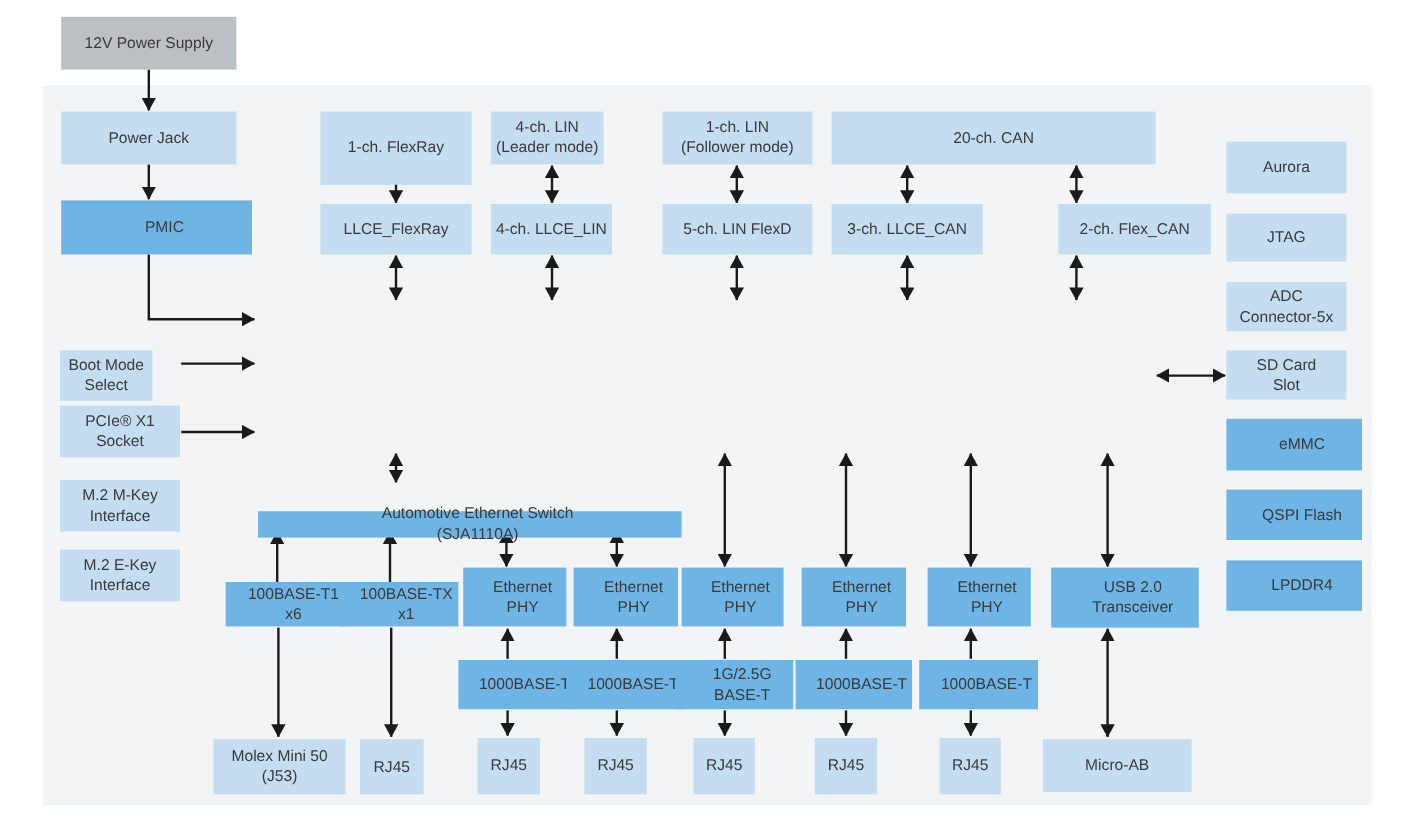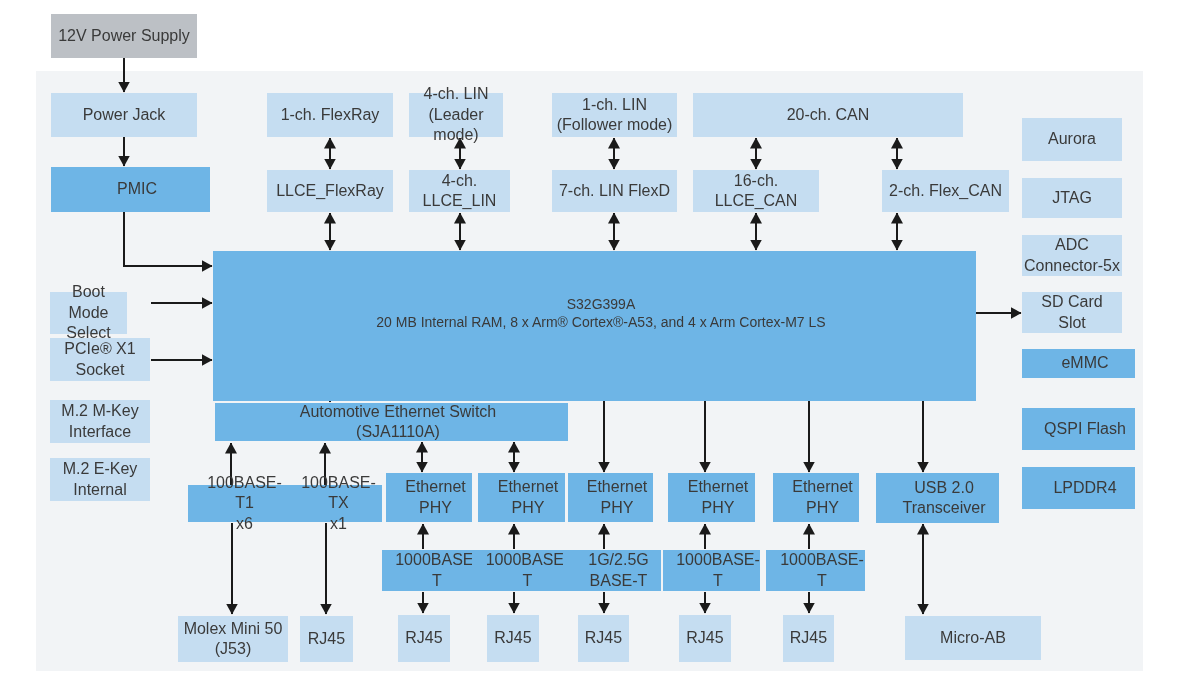--- a/index.html
+++ b/index.html
@@ -1,21 +1,21 @@
 <!DOCTYPE html>
 <html style="--light: #C5DDF1; --medium: #6EB5E6; --gray: #BCC0C5; --panel: #F2F4F6;"><head>
 <meta charset="utf-8">
 <style>
   html,body{margin:0;padding:0;background:#ffffff;}
   body{width:1183px;height:690px;position:relative;overflow:hidden;
        font-family:"Liberation Sans",sans-serif;}
   .stage{position:absolute;left:0;top:0;width:1183px;height:690px;}
   .panel{position:absolute;background:var(--panel,#F2F4F6);}
   .node{position:absolute;display:flex;align-items:center;justify-content:center;
-        text-align:center;font-size:16px;line-height:1.28;color:#3a3a3a;
+        text-align:center;font-size:13px;line-height:1.28;color:#3a3a3a;
         white-space:pre-line;}
   .light{background:var(--light,#C5DDF1);}
   .medium{background:var(--medium,#6EB5E6);padding-left:13px;}
   .gray{background:var(--gray,#BCC0C5);}
   .soc{font-size:14px;padding-bottom:24px;}
   svg.wires{position:absolute;left:0;top:0;width:1183px;height:690px;pointer-events:none;}
   svg.wires line, svg.wires polyline{stroke:#1a1a1a;stroke-width:2;fill:none;}
 </style>
 </head>
 <body>
@@ -84,39 +84,37 @@
   <div class="node gray" style="left:51px;top:14px;width:146px;height:44px">12V Power Supply</div>
   <div class="node light" style="left:51px;top:93px;width:146px;height:44px">Power Jack</div>
   <div class="node medium" style="left:51px;top:167px;width:146px;height:45px">PMIC</div>
   <div class="node light" style="left:50px;top:292px;width:77px;height:42px">Boot Mode
 Select</div>
   <div class="node light" style="left:50px;top:338px;width:100px;height:43px">PCIe® X1
 Socket</div>
   <div class="node light" style="left:50px;top:400px;width:100px;height:43px">M.2 M-Key
 Interface</div>
   <div class="node light" style="left:50px;top:458px;width:100px;height:43px">M.2 E-Key
-Internal</div>
+Interface</div>
 
-  <div class="node light" style="left:267px;top:93px;width:126px;height:44px">1-ch. FlexRay</div>
+  <div class="node light" style="left:267px;top:93px;width:126px;height:61px">1-ch. FlexRay</div>
   <div class="node light" style="left:409px;top:93px;width:94px;height:44px">4-ch. LIN
 (Leader mode)</div>
   <div class="node light" style="left:552px;top:93px;width:125px;height:44px">1-ch. LIN
 (Follower mode)</div>
   <div class="node light" style="left:693px;top:93px;width:270px;height:44px">20-ch. CAN</div>
 
   <div class="node light" style="left:267px;top:170px;width:126px;height:42px">LLCE_FlexRay</div>
   <div class="node light" style="left:409px;top:170px;width:101px;height:42px">4-ch. LLCE_LIN</div>
-  <div class="node light" style="left:552px;top:170px;width:125px;height:42px">7-ch. LIN FlexD</div>
-  <div class="node light" style="left:693px;top:170px;width:126px;height:42px">16-ch. LLCE_CAN</div>
+  <div class="node light" style="left:552px;top:170px;width:125px;height:42px">5-ch. LIN FlexD</div>
+  <div class="node light" style="left:693px;top:170px;width:126px;height:42px">3-ch. LLCE_CAN</div>
   <div class="node light" style="left:882px;top:170px;width:127px;height:42px">2-ch. Flex_CAN</div>
 
-  <div class="node medium soc" style="left:213px;top:251px;width:750px;height:126px">S32G399A
-20 MB Internal RAM, 8 x Arm® Cortex®-A53, and 4 x Arm Cortex-M7 LS</div>
 
-  <div class="node medium" style="left:215px;top:403px;width:340px;height:38px">Automotive Ethernet Switch
+  <div class="node medium" style="left:215px;top:426px;width:340px;height:22px">Automotive Ethernet Switch
 (SJA1110A)</div>
 
   <div class="node medium" style="left:188px;top:485px;width:87px;height:37px">100BASE-T1
 x6</div>
   <div class="node medium" style="left:282px;top:485px;width:87px;height:37px">100BASE-TX
 x1</div>
 
   <div class="node medium" style="left:386px;top:473px;width:73px;height:49px">Ethernet
 PHY</div>
   <div class="node medium" style="left:478px;top:473px;width:74px;height:49px">Ethernet
@@ -139,25 +137,25 @@
 Transceiver</div>
 
   <div class="node light" style="left:178px;top:616px;width:110px;height:46px">Molex Mini 50
 (J53)</div>
   <div class="node light" style="left:300px;top:616px;width:53px;height:46px">RJ45</div>
   <div class="node light" style="left:398px;top:615px;width:52px;height:47px">RJ45</div>
   <div class="node light" style="left:487px;top:615px;width:52px;height:47px">RJ45</div>
   <div class="node light" style="left:578px;top:615px;width:51px;height:47px">RJ45</div>
   <div class="node light" style="left:679px;top:615px;width:52px;height:47px">RJ45</div>
   <div class="node light" style="left:783px;top:615px;width:51px;height:47px">RJ45</div>
-  <div class="node light" style="left:905px;top:616px;width:136px;height:44px">Micro-AB</div>
+  <div class="node light" style="left:869px;top:616px;width:124px;height:44px">Micro-AB</div>
 
   <div class="node light" style="left:1022px;top:118px;width:100px;height:43px">Aurora</div>
   <div class="node light" style="left:1022px;top:178px;width:100px;height:40px">JTAG</div>
   <div class="node light" style="left:1022px;top:235px;width:100px;height:41px">ADC
 Connector-5x</div>
   <div class="node light" style="left:1022px;top:292px;width:100px;height:41px">SD Card
 Slot</div>
-  <div class="node medium" style="left:1022px;top:349px;width:100px;height:29px">eMMC</div>
+  <div class="node medium" style="left:1022px;top:349px;width:100px;height:43px">eMMC</div>
   <div class="node medium" style="left:1022px;top:408px;width:100px;height:42px">QSPI Flash</div>
   <div class="node medium" style="left:1022px;top:467px;width:100px;height:42px">LPDDR4</div>
 
 </div>
 
 </body></html>

